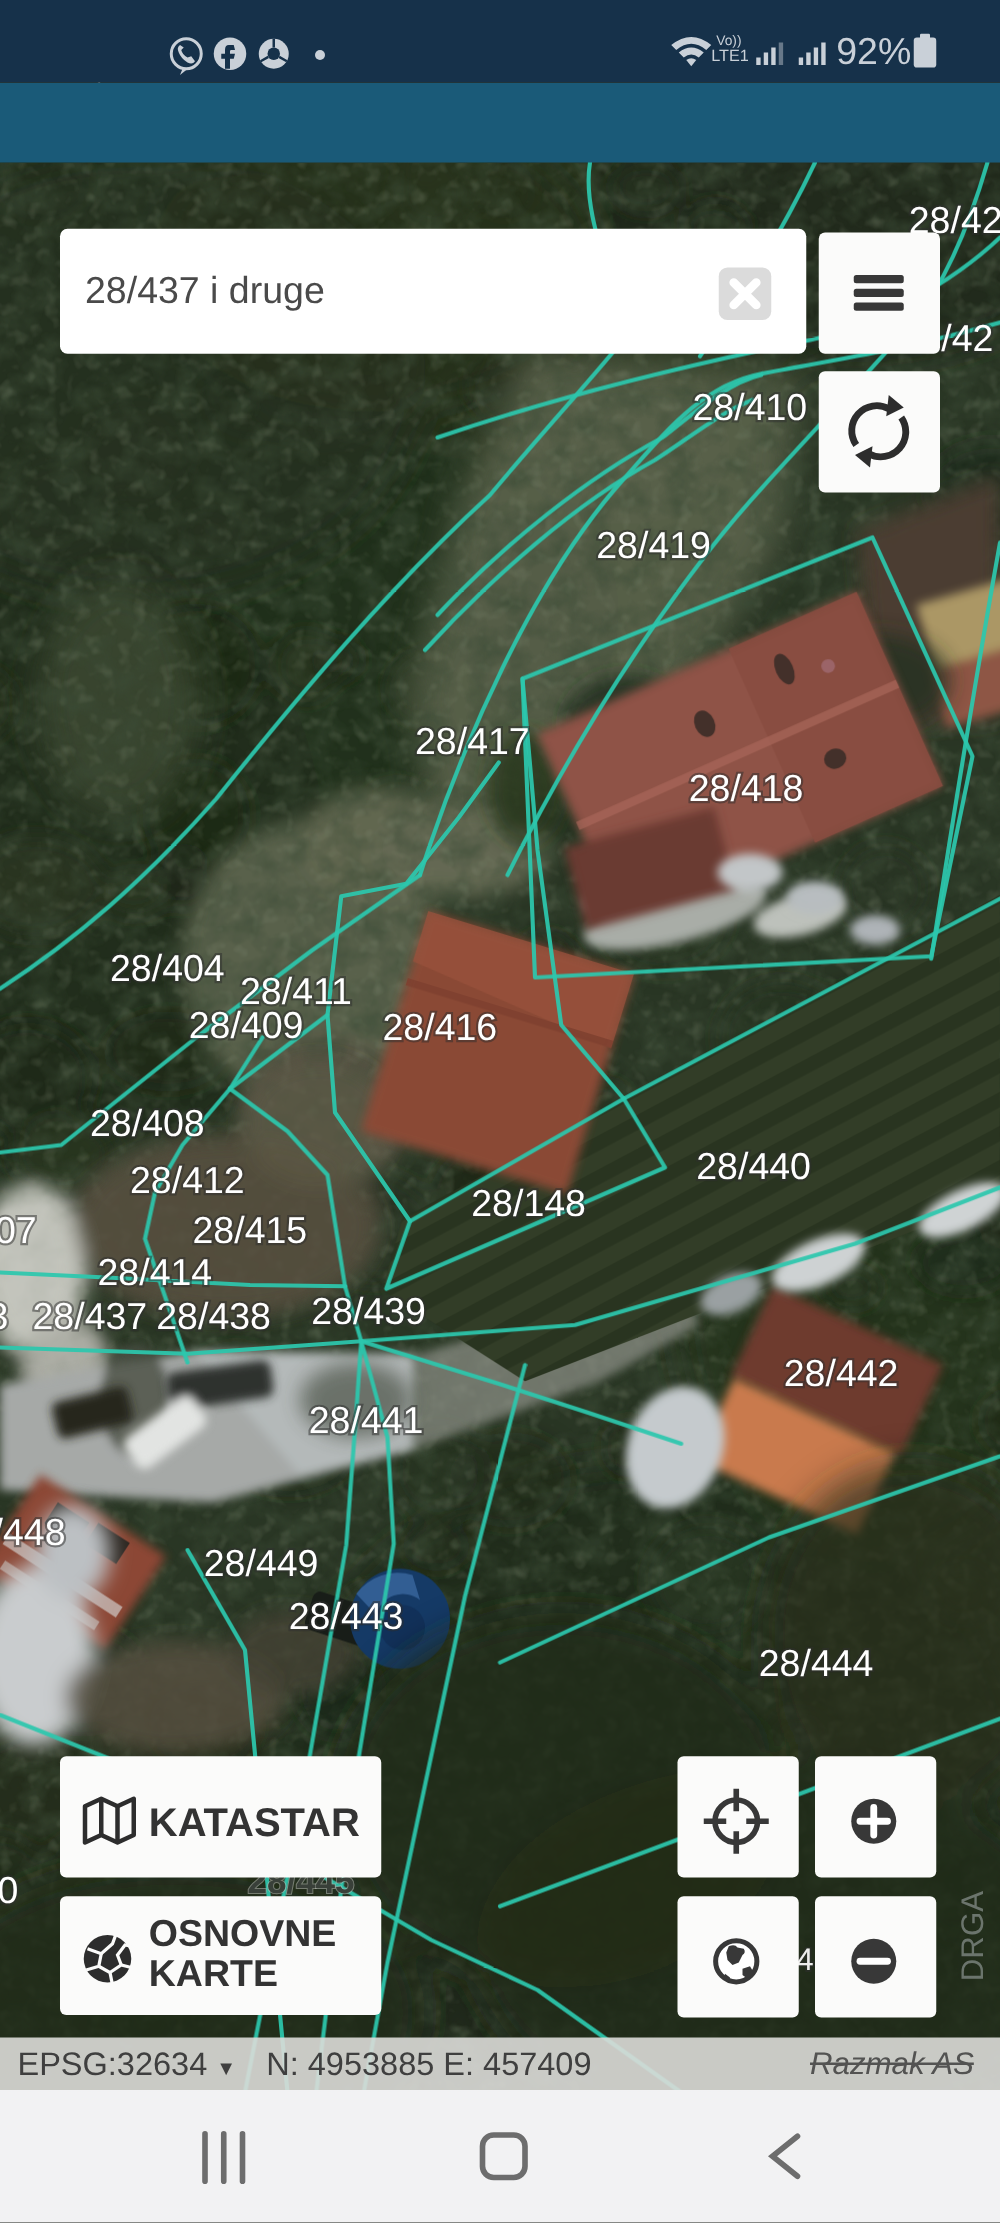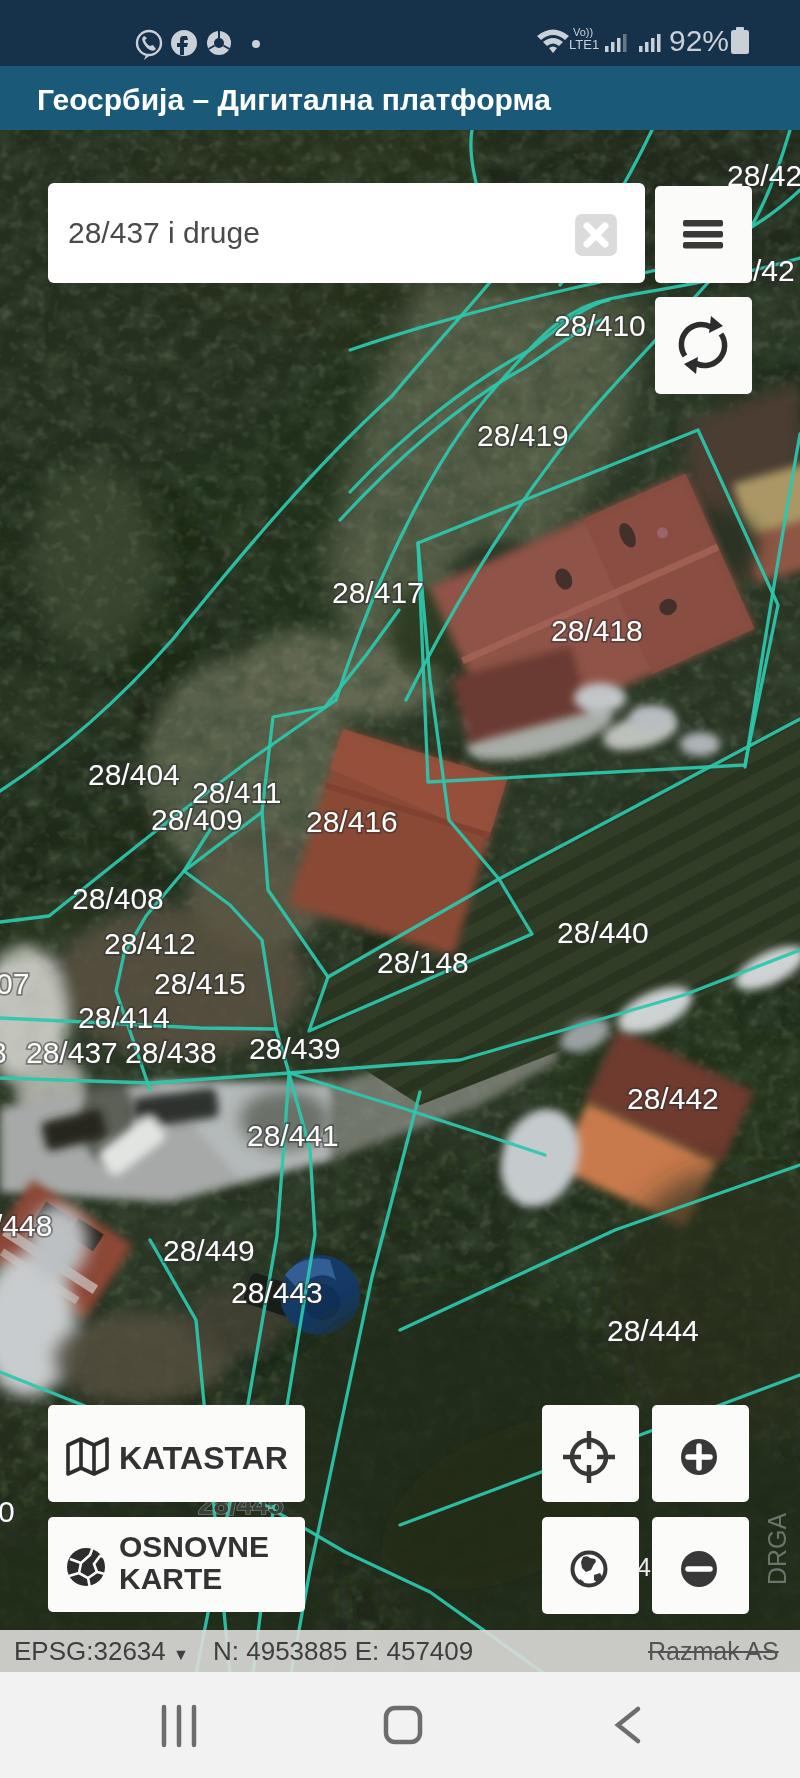--- a/index.html
+++ b/index.html
@@ -442,21 +442,20 @@
     <rect x="116" y="16" width="3.5" height="14"></rect>
     <rect x="122" y="12" width="3.5" height="18"></rect>
     <text x="134" y="29" font-size="30" font-family="Liberation Sans">92%</text>
     <rect x="196" y="8" width="18" height="24" rx="2.5"></rect>
     <rect x="201" y="5" width="8" height="4" rx="1"></rect>
   </g>
 </svg>
 
 <div class="abs" style="left:0;top:66px;width:800px;height:64px;background:#1a5a78;"></div>
 
-<div class="abs" style="left:37px;top:83px;color:#fff;font-size:30px;font-weight:bold;">Геосрбија – Дигитална платформа</div>
 
 <div class="abs" style="left:48px;top:183px;width:597px;height:100px;background:#fff;border-radius:6px;"></div>
 
 <div class="abs" style="left:68px;top:216px;color:#4a4a4a;font-size:30px;">28/437 i druge</div>
 
 <div class="abs" style="left:575px;top:214px;width:42px;height:42px;background:#dbdbdb;border-radius:7px;"></div>
 <svg class="abs" style="left:575px;top:214px;" width="42" height="42" viewBox="0 0 42 42">
   <path d="M12 12 L30 30 M30 12 L12 30" stroke="#fff" stroke-width="7" stroke-linecap="round"></path>
 </svg>
 
@@ -535,21 +534,21 @@
 </svg>
 
 <div class="abs" style="left:0;top:1630px;width:800px;height:42px;background:rgba(219,220,216,0.9);"></div>
 
 <div class="abs" style="left:14px;top:1636px;color:#3f3f3f;font-size:26px;text-align:center;">EPSG:32634 <span style="font-size:16px;">▼</span></div>
 
 <div class="abs" style="left:213px;top:1636px;color:#3f3f3f;font-size:26px;">N: 4953885 E: 457409</div>
 
 <div class="abs" style="left:428px;top:1636px;color:#3f3f3f;font-size:26px;margin-top:45px;">Developed by <span style="text-decoration:underline;">Asplan Viak AS</span></div>
 
-<div class="abs" style="left:648px;top:1637px;color:#3f3f3f;font-size:25px;opacity:0.85;text-decoration:line-through;">Razmak AS</div>
+<div class="abs" style="left:648px;top:1637px;color:#3f3f3f;font-size:25px;opacity:0.85;text-decoration:line-through;font-style:italic;">Razmak AS</div>
 
 <div class="abs" style="left:0;top:1672px;width:800px;height:106px;background:#f2f2f3;"></div>
 
 <svg class="abs" style="left:160px;top:1703px;" width="40" height="46" viewBox="0 0 40 46">
   <g stroke="#6d6d6d" stroke-width="4.5" stroke-linecap="round">
     <path d="M4 4 v38 M19 4 v38 M34 4 v38"></path>
   </g>
 </svg>
 
 <svg class="abs" style="left:383px;top:1705px;" width="40" height="40" viewBox="0 0 40 40">

